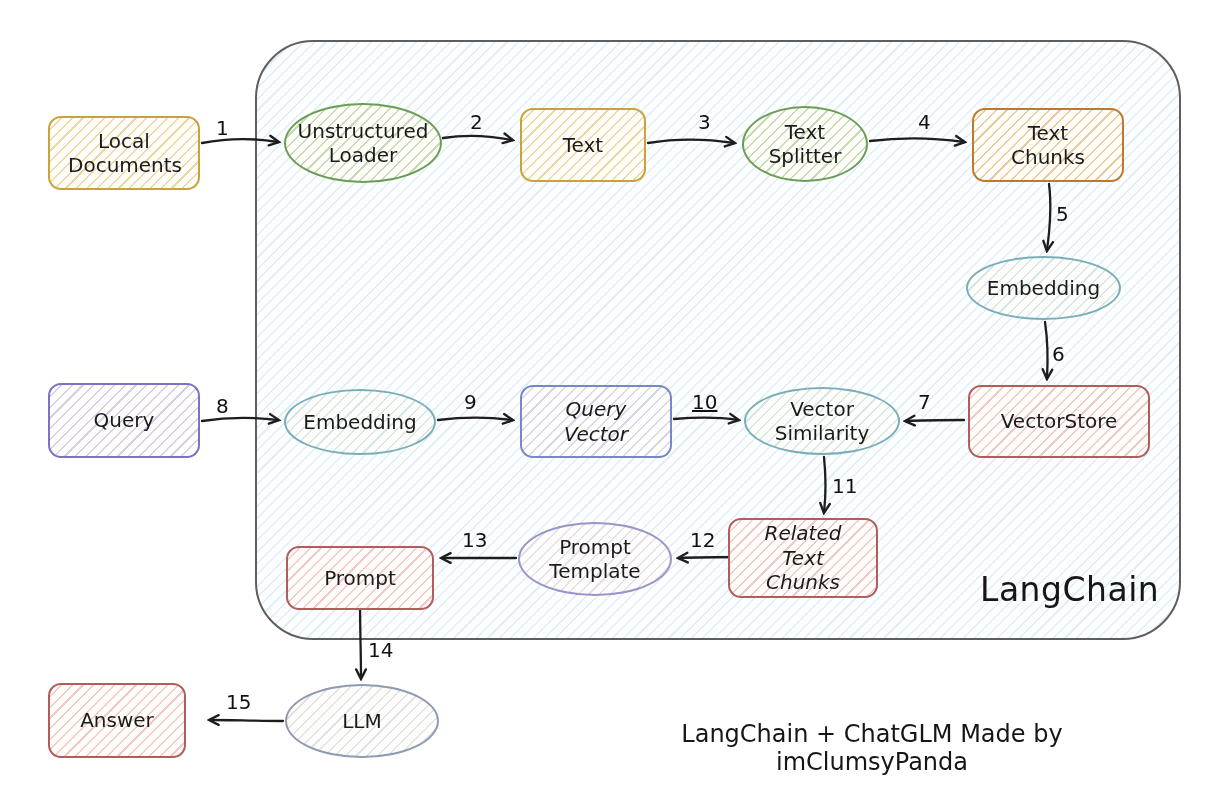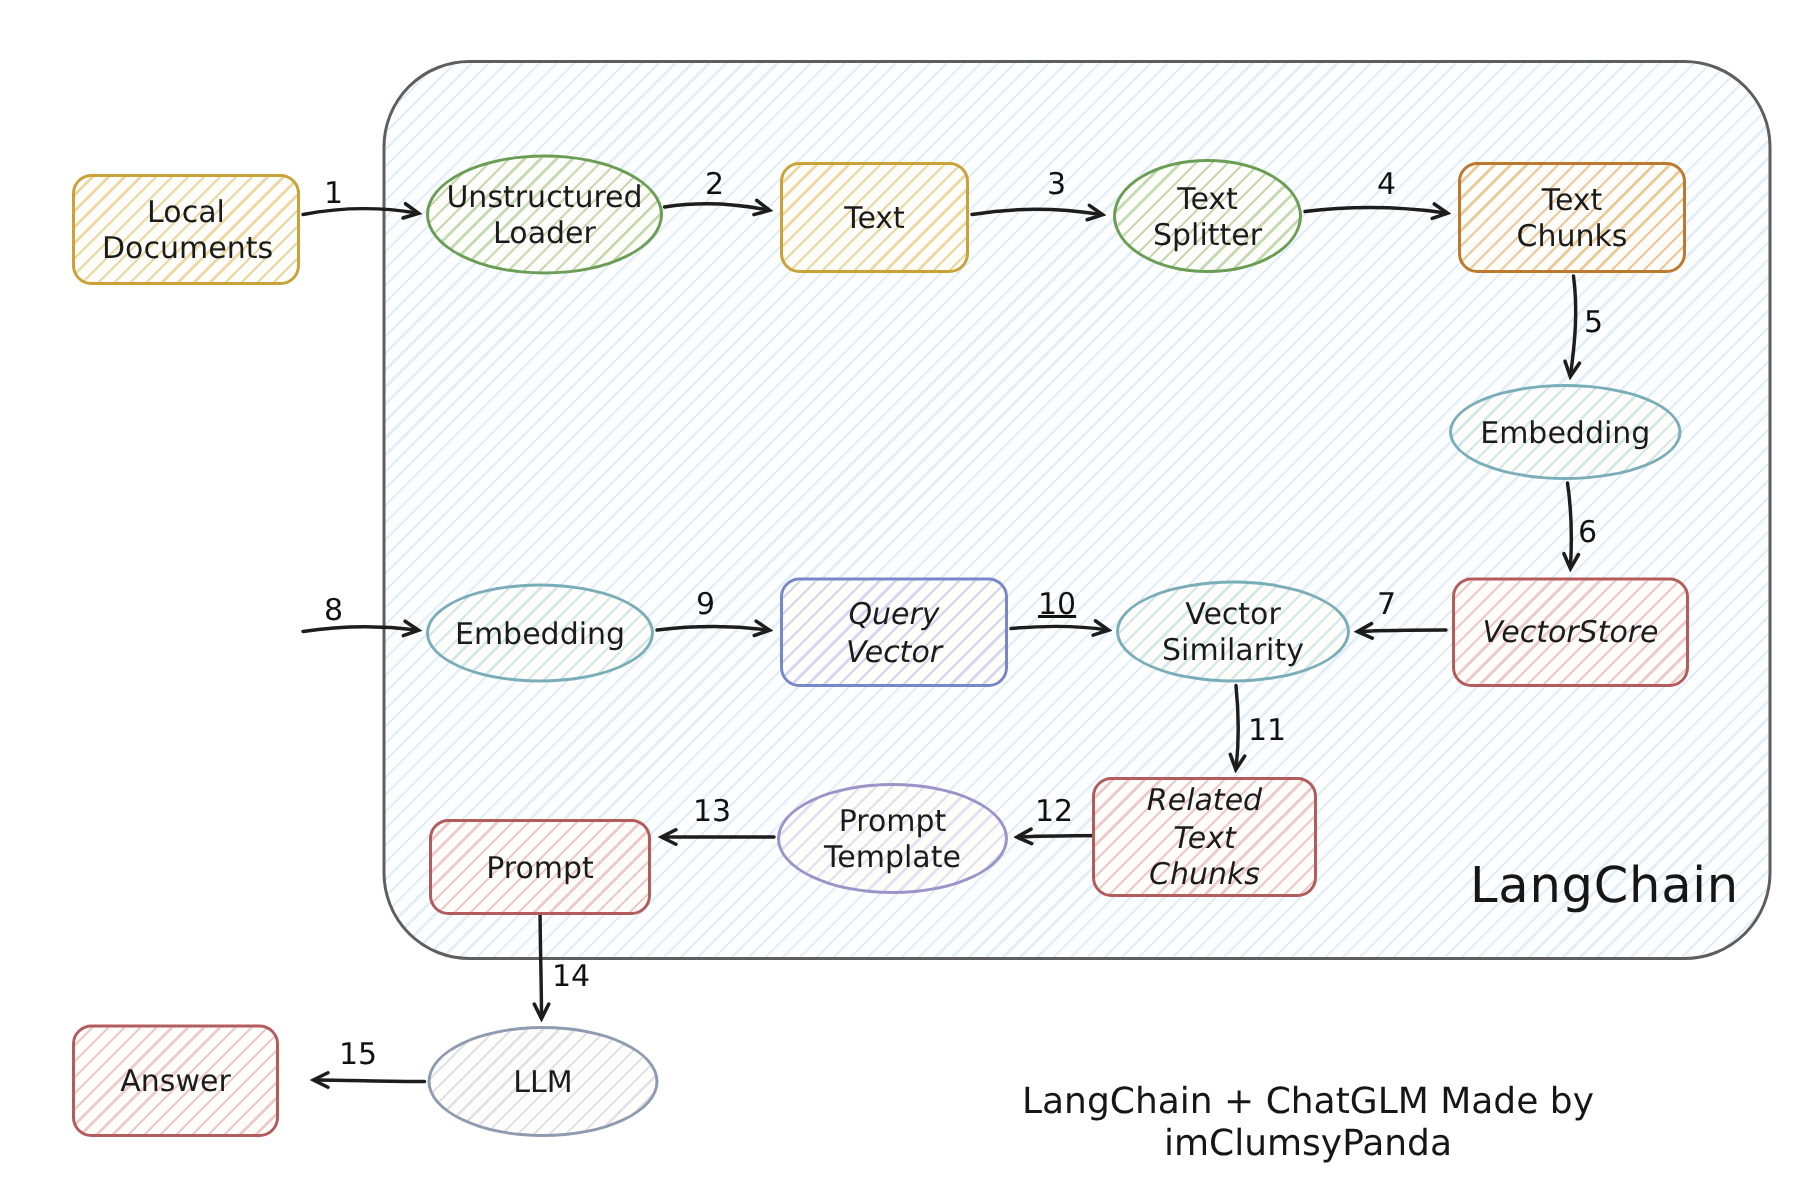--- a/index.html
+++ b/index.html
@@ -90,24 +90,27 @@
   </div>
 
   <div class="node rect c-orange" style="left:972px;top:108px;width:152px;height:74px;">
     <span style="max-width:80px;">Text Chunks</span>
   </div>
 
   <div class="node ellipse c-teal" style="left:966px;top:256px;width:155px;height:64px;">
     <span>Embedding</span>
   </div>
 
-  <div class="node rect c-red" style="left:968px;top:385px;width:158px;height:73px;font-style:italic;">
+  <div class="node rect c-red" style="left:968px;top:385px;width:182px;height:73px;">
     <span>VectorStore</span>
   </div>
 
+  <div class="node rect c-purple" style="left:48px;top:383px;width:152px;height:75px;">
+    <span>Query</span>
+  </div>
 
   <div class="node ellipse c-teal" style="left:284px;top:389px;width:152px;height:66px;">
     <span>Embedding</span>
   </div>
 
   <div class="node rect c-blue" style="left:520px;top:385px;width:152px;height:73px;">
     <span style="max-width:84px;font-style:italic;">Query Vector</span>
   </div>
 
   <div class="node ellipse c-teal" style="left:744px;top:387px;width:156px;height:68px;">

